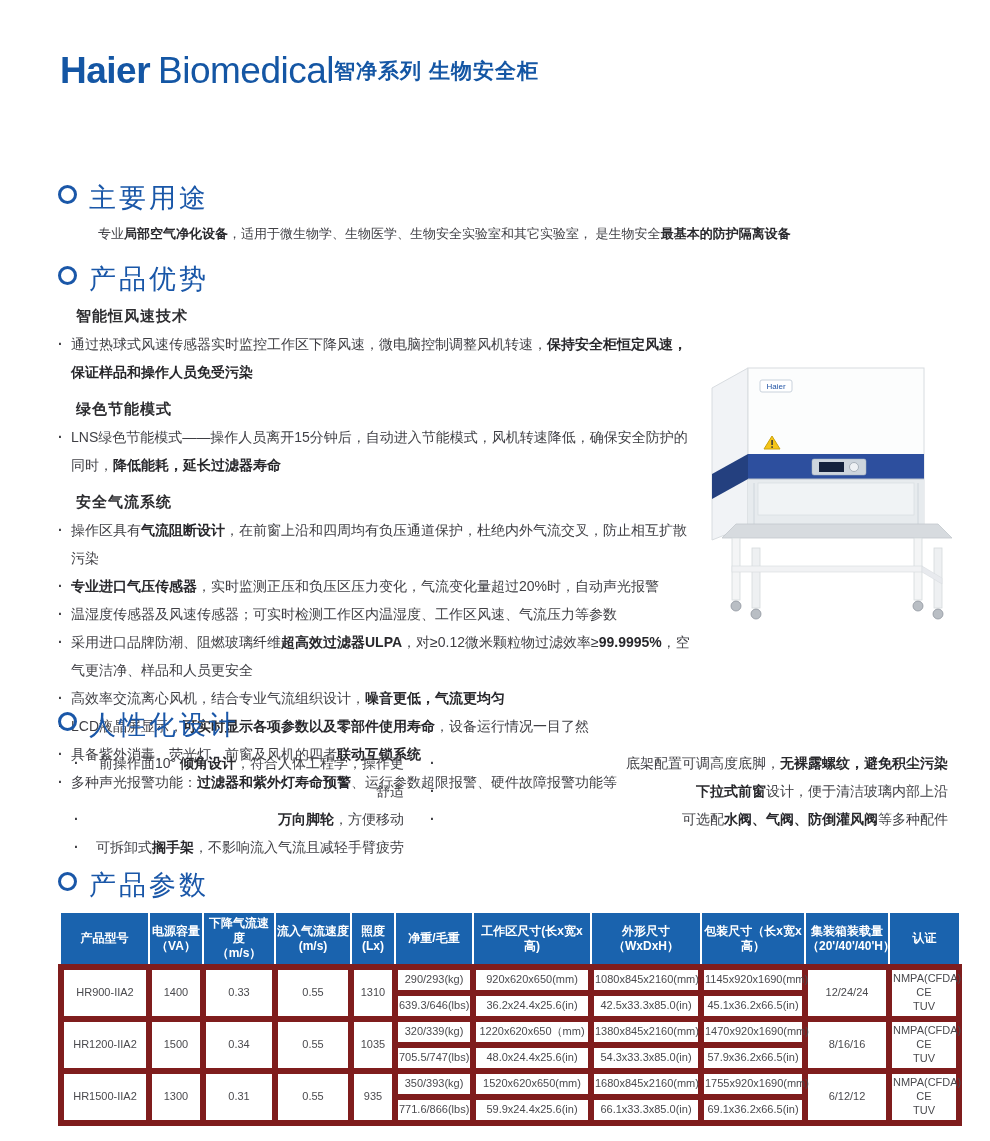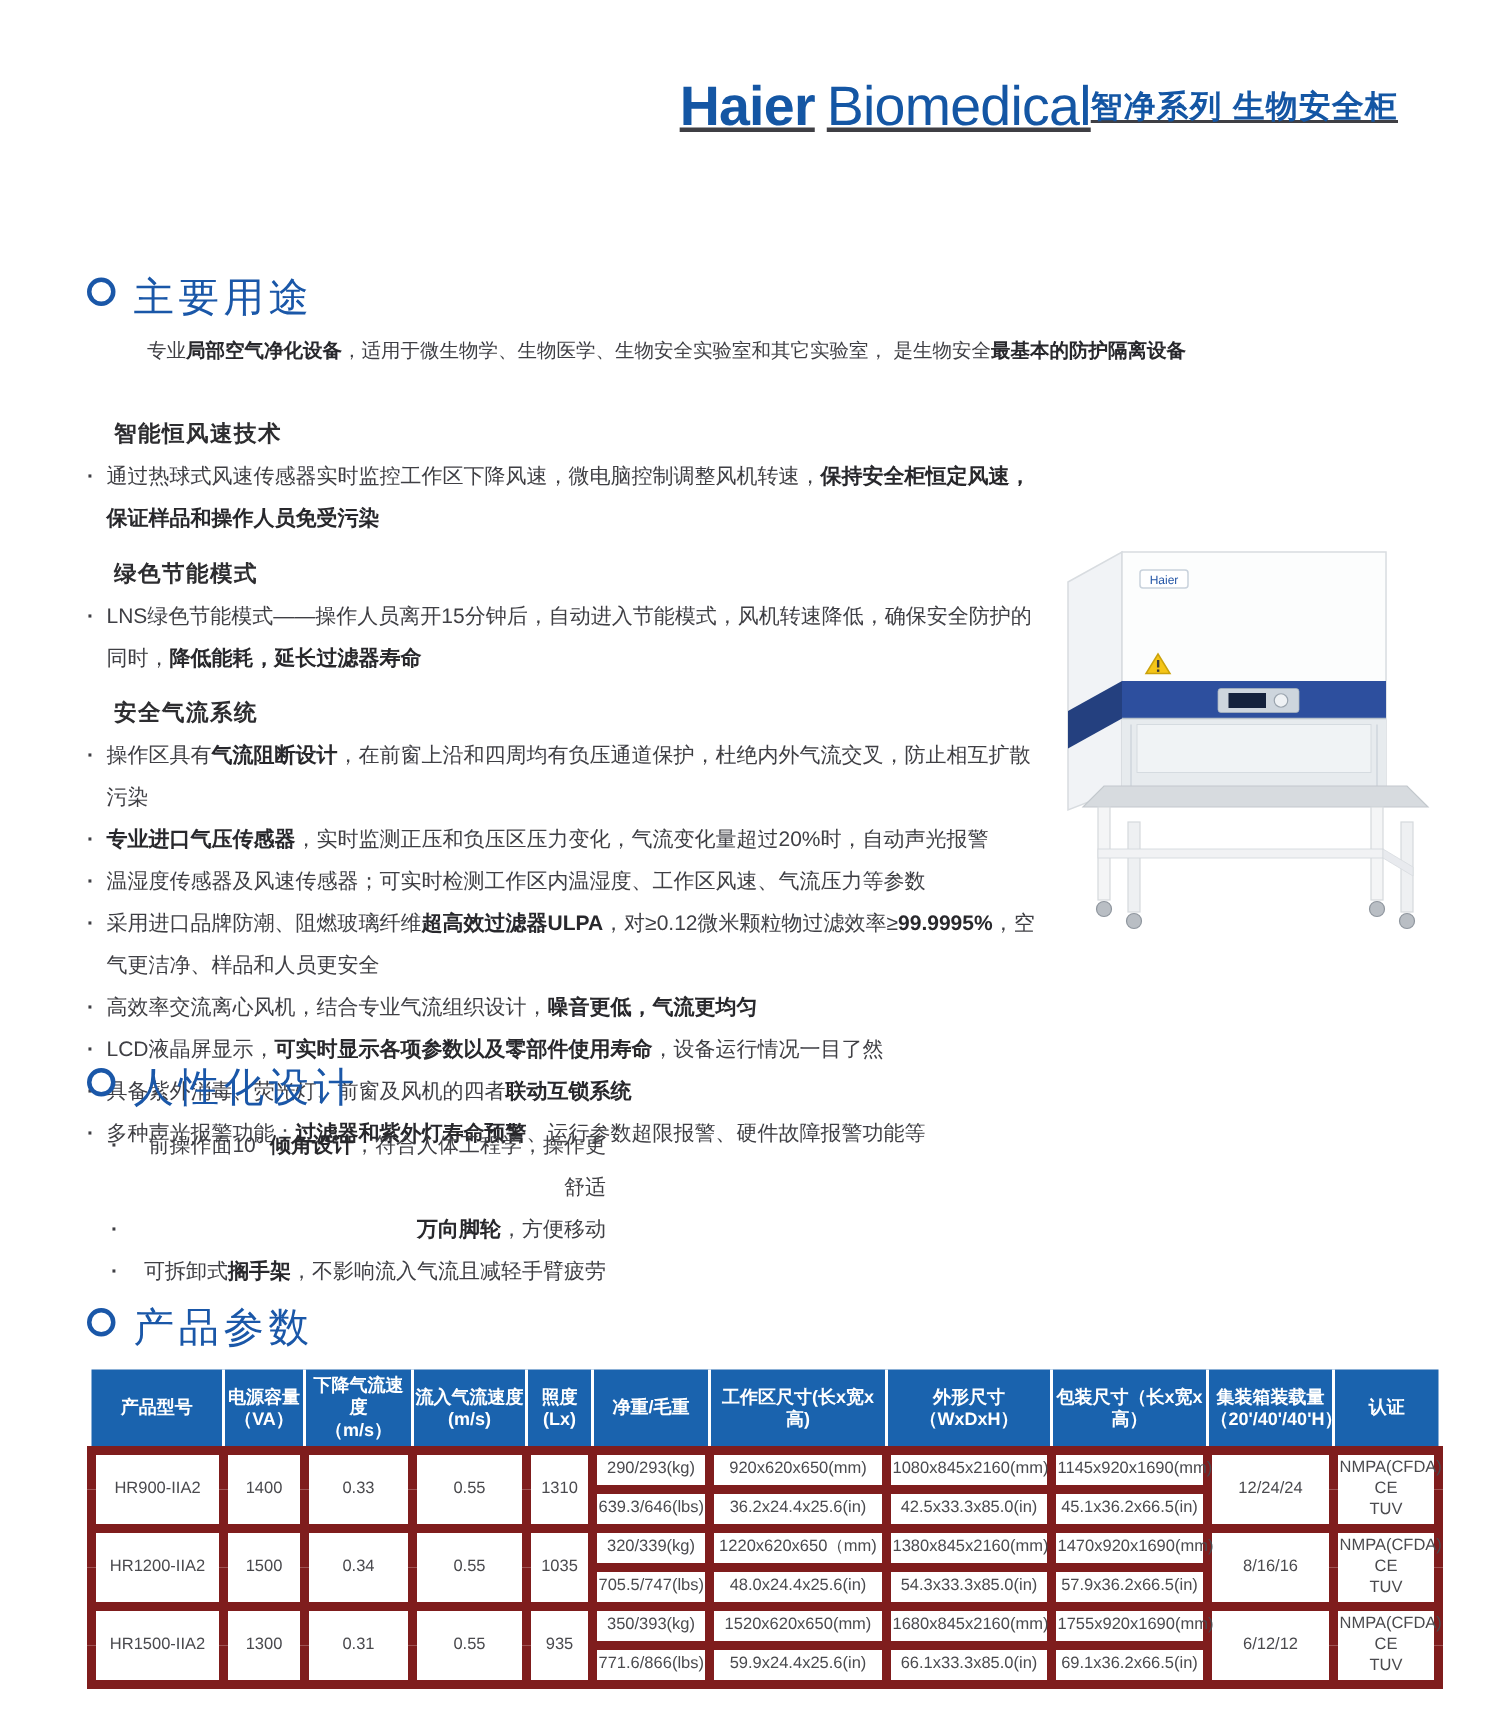--- a/index.html
+++ b/index.html
@@ -1,21 +1,21 @@
 <!DOCTYPE html>
 <html><head>
 <meta charset="utf-8">
 <style>
   html,body{margin:0;padding:0;background:#ffffff;}
   .page{
     position:relative;width:990px;height:1141px;background:#ffffff;overflow:hidden;
     font-family:"Liberation Sans","DejaVu Sans",sans-serif;color:#3f3f44;
   }
   
-  .header{position:absolute;top:52px;left:60px;right:58px;display:flex;justify-content:flex-end;align-items:flex-end;text-decoration:underline;}
+  .header{position:absolute;top:52px;left:60px;right:58px;display:flex;justify-content:flex-start;align-items:flex-end;}
   .logo{font-size:37px;color:#1456a4;letter-spacing:-0.5px;line-height:1;}
   .logo .haier{font-weight:800;}
   .logo .biomedical{font-weight:400;margin-left:8px;}
   .series-title{font-size:21px;font-weight:700;color:#1456a4;padding-bottom:4px;letter-spacing:1px;}
   
   .sec-head{display:flex;align-items:flex-start;margin:0 0 10px 0;}
   .ring{width:13px;height:13px;border:3px solid #1a57a8;border-radius:50%;margin-right:12px;flex:0 0 auto;}
   .sec-title{font-size:27px;color:#1a57a8;letter-spacing:3px;line-height:1;}
   
   .para{font-size:13px;line-height:1.8;margin-left:40px;color:#3f3f44;}
@@ -62,20 +62,24 @@
 
   <div class="sec-mainuse">
     <div class="sec-head">
       <span class="ring"></span>
       <span class="sec-title">主要用途</span>
     </div>
     <div class="para"><span>专业</span><span class="seg-b">局部空气净化设备</span><span>，适用于微生物学、生物医学、生物安全实验室和其它实验室， 是生物安全</span><span class="seg-b">最基本的防护隔离设备</span></div>
   </div>
 
   <div class="sec-adv">
+    <div class="sec-head">
+      <span class="ring"></span>
+      <span class="sec-title">产品优势</span>
+    </div>
 
     <div class="grp-title">智能恒风速技术</div>
     <div class="bullet"><span>通过热球式风速传感器实时监控工作区下降风速，微电脑控制调整风机转速，</span><span class="seg-b">保持安全柜恒定风速，保证样品和操作人员免受污染</span></div>
 
     <div class="grp-title">绿色节能模式</div>
     <div class="bullet"><span>LNS绿色节能模式——操作人员离开15分钟后，自动进入节能模式，风机转速降低，确保安全防护的同时，</span><span class="seg-b">降低能耗，延长过滤器寿命</span></div>
 
     <div class="grp-title">安全气流系统</div>
     <div class="bullet"><span>操作区具有</span><span class="seg-b">气流阻断设计</span><span>，在前窗上沿和四周均有负压通道保护，杜绝内外气流交叉，防止相互扩散污染</span></div>
     <div class="bullet"><span class="seg-b">专业进口气压传感器</span><span>，实时监测正压和负压区压力变化，气流变化量超过20%时，自动声光报警</span></div>
@@ -139,20 +143,25 @@
   <div class="sec-design">
     <div class="sec-head">
       <span class="ring"></span>
       <span class="sec-title">人性化设计</span>
     </div>
     <div class="design-cols">
       <div>
         <div class="bullet"><span>前操作面10° </span><span class="seg-b">倾角设计</span><span>，符合人体工程学，操作更舒适</span></div>
         <div class="bullet"><span class="seg-b">万向脚轮</span><span>，方便移动</span></div>
         <div class="bullet"><span>可拆卸式</span><span class="seg-b">搁手架</span><span>，不影响流入气流且减轻手臂疲劳</span></div>
+      </div>
+      <div>
+        <div class="bullet"><span>底架配置可调高度底脚，</span><span class="seg-b">无裸露螺纹，避免积尘污染</span></div>
+        <div class="bullet"><span class="seg-b">下拉式前窗</span><span>设计，便于清洁玻璃内部上沿</span></div>
+        <div class="bullet"><span>可选配</span><span class="seg-b">水阀、气阀、防倒灌风阀</span><span>等多种配件</span></div>
       </div>
     </div>
   </div>
 
   <div class="sec-params">
     <div class="sec-head">
       <span class="ring"></span>
       <span class="sec-title">产品参数</span>
     </div>
 

